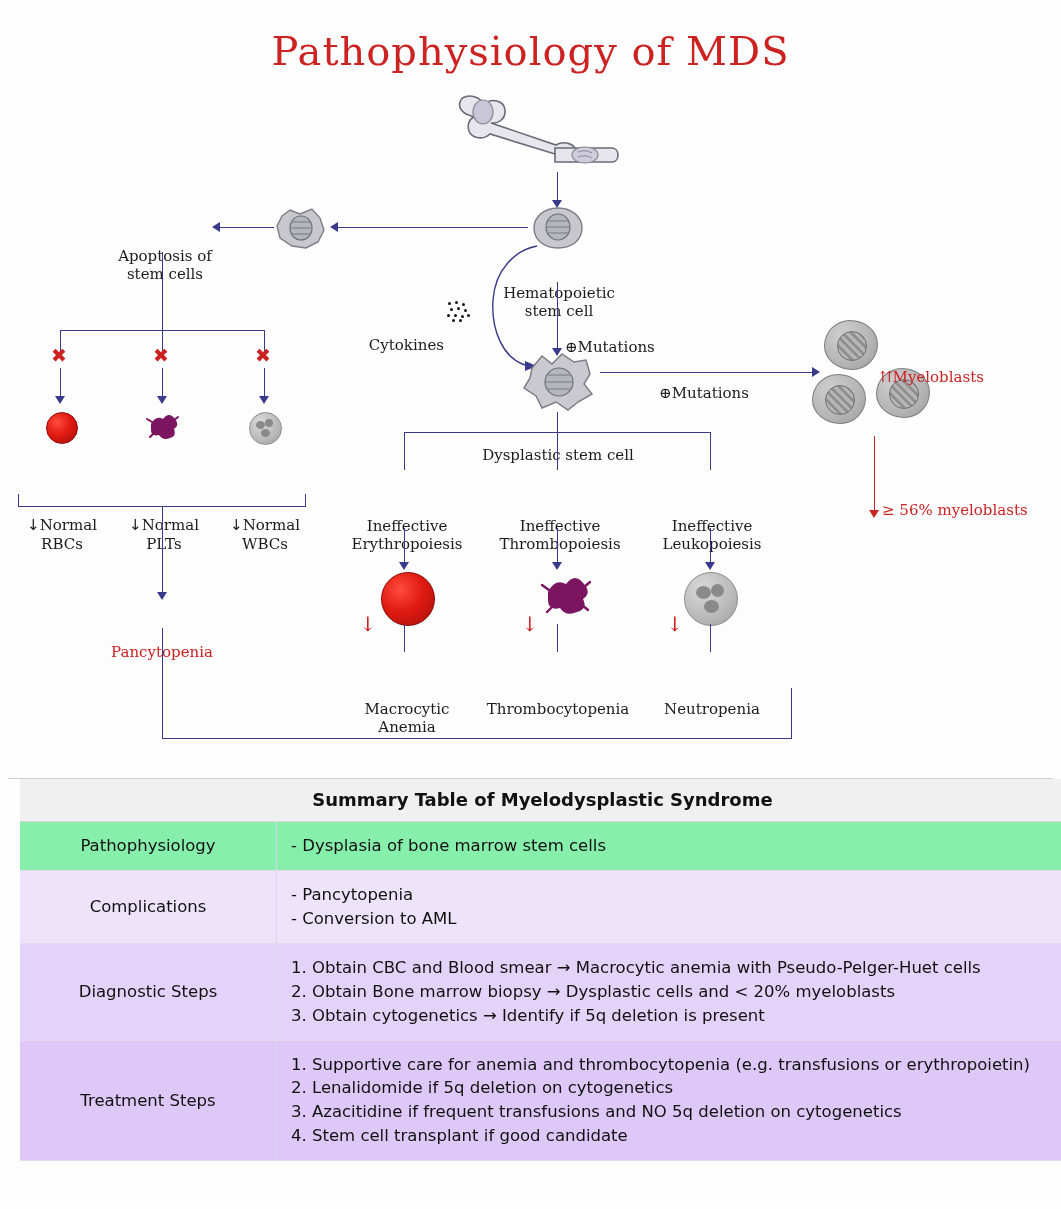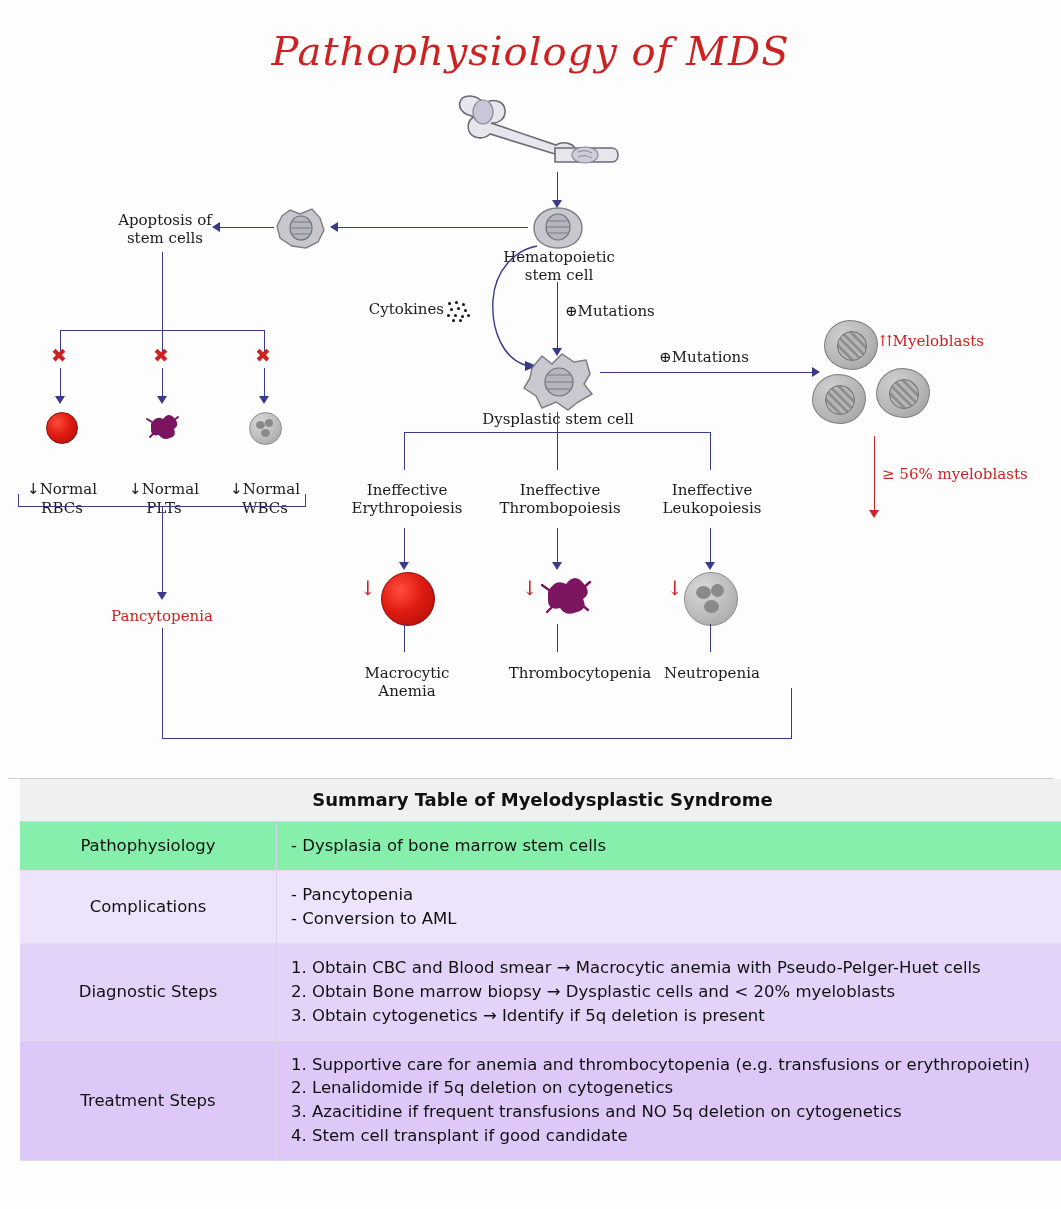--- a/index.html
+++ b/index.html
@@ -24,31 +24,31 @@
   .title {
     position: absolute;
     top: 28px;
     left: 0;
     width: 1061px;
     text-align: center;
     font-family: "DejaVu Serif", serif;
     font-size: 40px;
     color: #cc2222;
     letter-spacing: 1px;
-    font-style: italic;
   }
   
   .lbl {
     position: absolute;
     font-family: "DejaVu Serif", serif;
     font-size: 15px;
     color: #1b1b1b;
     text-align: center;
     line-height: 1.22;
     white-space: pre-line;
+    margin-top: 36px;
   }
   .lbl.red {
     color: #cc2222;
   }
   
   .ln {
     position: absolute;
     background: #3a3a8c;
   }
   .hln { height: 1.4px; }
@@ -370,21 +370,21 @@
     <span class="wbc-lobe" style="left:19px; top:27px; width:15px; height:13px;"></span>
   </div>
   <div class="lbl red" style="left:664px; top:576px; width:22px; font-size:20px;">↓</div>
 
   <div class="ln vln" style="left:404px; top:624px; height:28px;"></div>
   <div class="ln vln" style="left:557px; top:624px; height:28px;"></div>
   <div class="ln vln" style="left:710px; top:624px; height:28px;"></div>
 
   <div class="lbl" style="left:334px; top:664px; width:146px;">Macrocytic
 Anemia</div>
-  <div class="lbl" style="left:500px; top:664px; width:160px;">Thrombocytopenia</div>
+  <div class="lbl" style="left:478px; top:664px; width:160px;">Thrombocytopenia</div>
   <div class="lbl" style="left:644px; top:664px; width:136px;">Neutropenia</div>
 
   <div class="table-wrap">
     <table class="summary">
       <tbody>
           <tr>
         <th class="caption" colspan="2">Summary Table of Myelodysplastic Syndrome</th>
       </tr>
       <tr class="r1">
         <td class="rowlabel">Pathophysiology</td>

